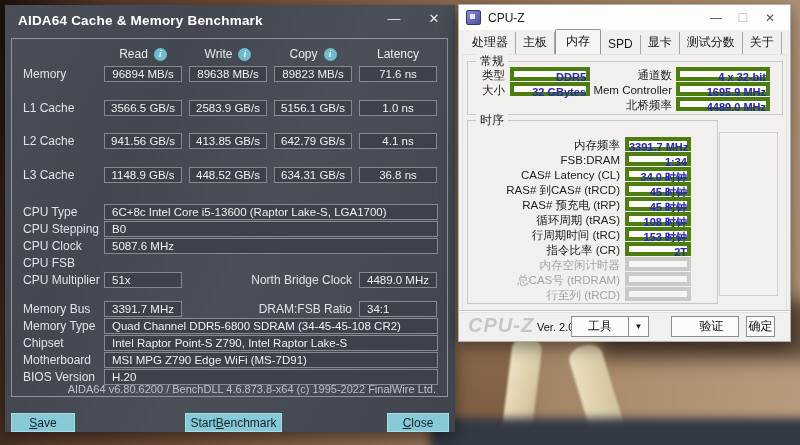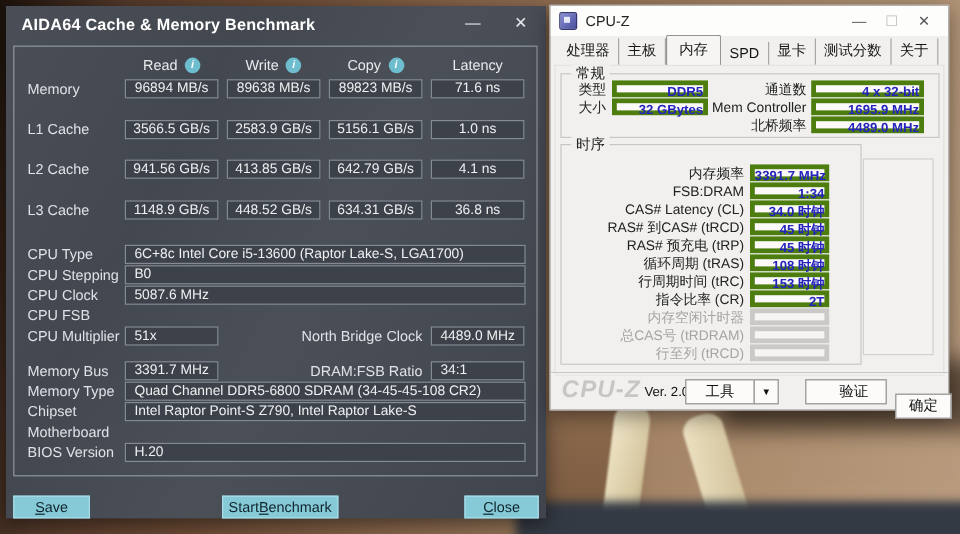--- a/index.html
+++ b/index.html
@@ -143,23 +143,25 @@
 
       <div class="albl" style="left:11px;top:262px;">Memory Bus</div>
       <div class="fbox lft" style="left:92px;top:262px;">3391.7 MHz</div>
       <div class="albl" style="left:180px;top:262px;width:160px;text-align:right;">DRAM:FSB Ratio</div>
       <div class="fbox lft" style="left:347px;top:262px;">34:1</div>
       <div class="albl" style="left:11px;top:279px;">Memory Type</div>
       <div class="fbox wide" style="left:92px;top:279px;">Quad Channel DDR5-6800 SDRAM  (34-45-45-108 CR2)</div>
       <div class="albl" style="left:11px;top:296px;">Chipset</div>
       <div class="fbox wide" style="left:92px;top:296px;">Intel Raptor Point-S Z790, Intel Raptor Lake-S</div>
       <div class="albl" style="left:11px;top:313px;">Motherboard</div>
+      <div class="fbox wide" style="left:92px;top:313px;">MSI MPG Z790 Edge WiFi (MS-7D91)</div>
       <div class="albl" style="left:11px;top:330px;">BIOS Version</div>
       <div class="fbox wide" style="left:92px;top:330px;">H.20</div>
 
+      <div class="aver">AIDA64 v6.80.6200 / BenchDLL 4.6.873.8-x64  (c) 1995-2022 FinalWire Ltd.</div>
     </div>
 
     <div class="abtn" style="left:6px;width:64px;"><u>S</u>ave</div>
     <div class="abtn" style="left:180px;width:97px;">Start <u>B</u>enchmark</div>
     <div class="abtn" style="left:382px;width:62px;"><u>C</u>lose</div>
   </div>
 
   <div class="cpuz">
     <div class="z-title">
       <span class="z-ico"></span>
@@ -223,15 +225,15 @@
     </div>
 
     <div class="z-emptybox"></div>
 
     <div class="z-footer-sep"></div>
     <div class="z-logo">CPU-Z</div>
     <div class="z-ver">Ver. 2.06.1.x64</div>
     <div class="zbtn" style="left:112px;width:58px;">工具</div>
     <div class="zbtn zbtn-arrow" style="left:169px;width:21px;">▼</div>
     <div class="zbtn" style="left:212px;width:68px;padding-left:13px;">验证</div>
-    <div class="zbtn" style="left:287px;width:47px;margin-top:12px;">确定</div>
+    <div class="zbtn" style="left:287px;width:29px;">确定</div>
   </div>
 </div>
 
 </body></html>

